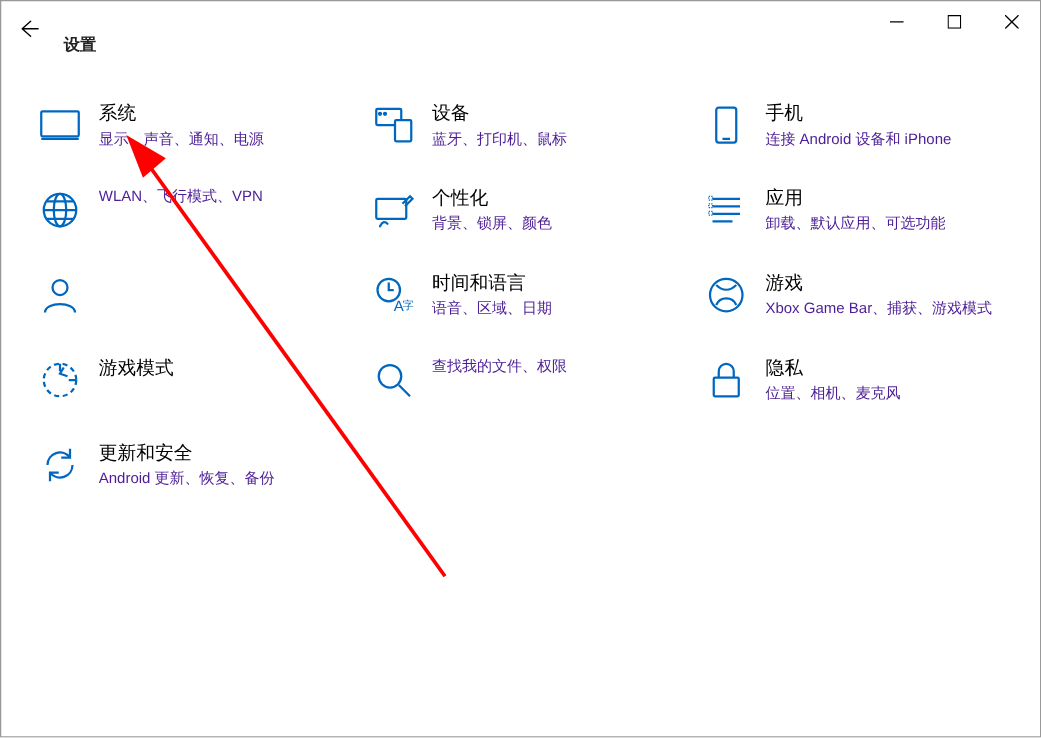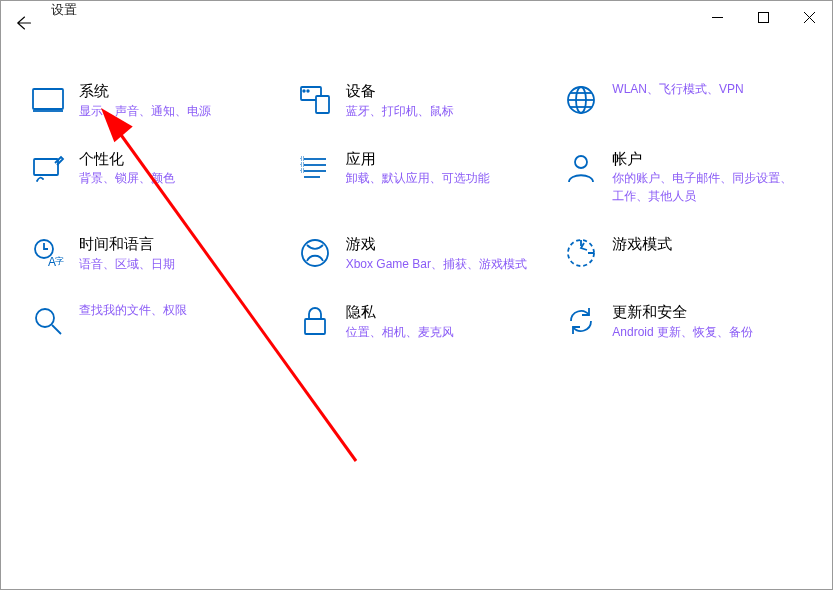--- a/index.html
+++ b/index.html
@@ -4,22 +4,23 @@
 <style>
   html,body{margin:0;padding:0;background:#eee;}
   body{font-family:"Microsoft YaHei","Segoe UI",sans-serif;}
   .window{
     width:833px;height:590px;background:#fff;
     box-sizing:border-box;border:1px solid #999;position:relative;
     overflow:hidden;
   }
   
   .titlebar{
-    height:44px;display:flex;align-items:flex-start;
+    height:44px;display:flex;align-items:flex-end;
     position:relative;
+    font-weight:bold;
   }
   .back-btn{
     width:44px;height:44px;display:flex;align-items:center;justify-content:center;
     font-size:18px;color:#000;cursor:pointer;
   }
   .title-text{
     font-size:13px;color:#222;padding-left:6px;
   }
   .win-controls{
     position:absolute;right:0;top:0;display:flex;height:32px;
@@ -48,21 +49,21 @@
     display:flex;align-items:center;justify-content:center;
     margin-right:14px;margin-top:2px;
   }
   .cat .ico svg{stroke:#0067c0;fill:none;stroke-width:1.8;}
   .cat .txt{display:flex;flex-direction:column;}
   .cat .label{
     font-size:15px;color:#000;line-height:1.3;margin-bottom:2px;
     white-space:nowrap;
   }
   .cat .desc{
-    font-size:12px;color:#8b5cf6;line-height:1.45;
+    font-size:12px;color:#4c1d95;line-height:1.45;
   }
 
   
   .arrow{
     position:absolute;pointer-events:none;
     left:90px;top:105px;width:270px;height:360px;
   }
   .arrow svg{width:100%;height:100%;overflow:visible;}
 </style>
 </head>
@@ -120,20 +121,32 @@
             <circle cx="6" cy="8" r="0.8" fill="#0067c0"></circle>
             <circle cx="10" cy="8" r="0.8" fill="#0067c0"></circle>
           </svg>
       </span>
       <span class="txt">
         <span class="label">设备</span>
         <span class="desc">蓝牙、打印机、鼠标</span>
       </span>
     </div>
 
+    <div class="cat">
+      <span class="ico">
+        <svg viewBox="0 0 34 34">
+            <rect x="9" y="3" width="16" height="28" rx="2"></rect>
+            <line x1="14" y1="28" x2="20" y2="28"></line>
+          </svg>
+      </span>
+      <span class="txt">
+        <span class="label">手机</span>
+        <span class="desc">连接 Android 设备和 iPhone</span>
+      </span>
+    </div>
 
     <div class="cat">
       <span class="ico">
         <svg viewBox="0 0 34 34">
             <circle cx="17" cy="17" r="13"></circle>
             <ellipse cx="17" cy="17" rx="5" ry="13"></ellipse>
             <line x1="4" y1="17" x2="30" y2="17"></line>
             <line x1="6" y1="10" x2="28" y2="10"></line>
             <line x1="6" y1="24" x2="28" y2="24"></line>
           </svg>
@@ -175,24 +188,20 @@
       </span>
     </div>
 
     <div class="cat">
       <span class="ico">
         <svg viewBox="0 0 34 34">
             <circle cx="17" cy="11" r="6"></circle>
             <path d="M5 31 C5 22 29 22 29 31"></path>
           </svg>
       </span>
-      <span class="txt">
-        <span class="label">帐户</span>
-        <span class="desc">你的账户、电子邮件、同步设置、工作、其他人员</span>
-      </span>
     </div>
 
     <div class="cat">
       <span class="ico">
         <svg viewBox="0 0 34 34">
             <circle cx="13" cy="13" r="9"></circle>
             <path d="M13 7 V13 H17"></path>
             <text x="17" y="30" font-size="12" fill="#0067c0" stroke="none" font-family="sans-serif">A</text>
             <text x="24" y="28" font-size="9" fill="#0067c0" stroke="none" font-family="sans-serif">字</text>
           </svg>

